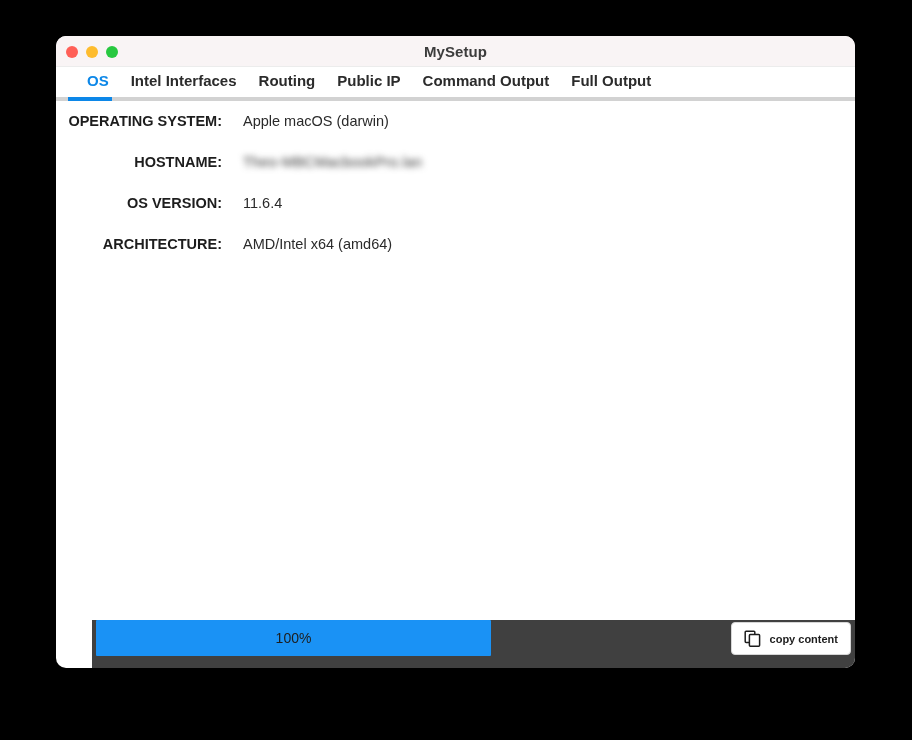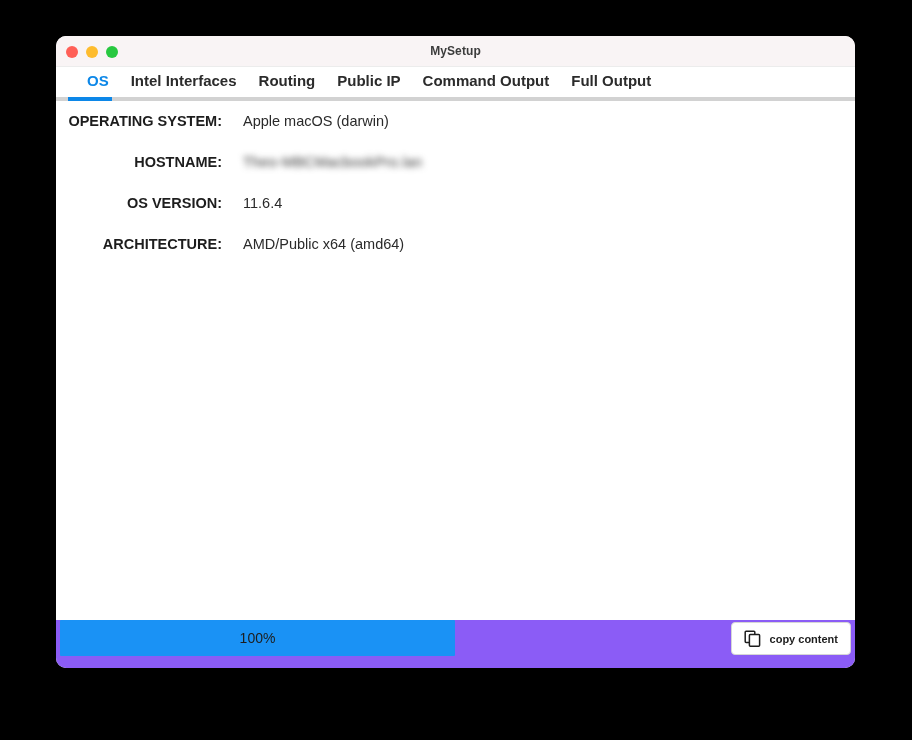--- a/index.html
+++ b/index.html
@@ -60,21 +60,21 @@
     border-radius: 50%;
     display: block;
   }
   .dot.close    { background: #ff5f57; }
   .dot.minimize { background: #febc2e; }
   .dot.zoom     { background: #28c840; }
 
   .window-title {
     width: 100%;
     text-align: center;
-    font-size: 12px;
+    font-size: 15px;
     font-weight: bold;
     color: #3c3c3c;
     letter-spacing: 0.1px;
     pointer-events: none;
   }
 
   
   .tabbar-wrap {
     position: relative;
     flex: 0 0 34px;
@@ -170,24 +170,25 @@
   }
   .note-label {
     font-weight: bold;
     color: #1d1d1d;
   }
   .note-text { margin-left: 4px; }
 
   .footer {
     flex: 0 0 48px;
     position: relative;
-    background: #8b5cf6;
+    background: #404040;
     display: flex;
     align-items: center;
     padding: 0 4px 6px 4px;
+    margin-left: 36px;
   }
 
   .progress {
     position: absolute;
     left: 4px;
     top: 0;
     width: 395px;
     height: 36px;
     background: #1a92f5;
     display: flex;
@@ -265,21 +266,21 @@
         </div>
       </div>
 
       <div class="info-row">
         <div class="info-label">OS VERSION:</div>
         <div class="info-value">11.6.4</div>
       </div>
 
       <div class="info-row">
         <div class="info-label">ARCHITECTURE:</div>
-        <div class="info-value">AMD/Public x64 (amd64)</div>
+        <div class="info-value">AMD/Intel x64 (amd64)</div>
       </div>
 
     </div>
 
     <div class="footer">
       <div class="progress" style="background: rgb(26, 146, 245);">
         <span class="progress-label">100%</span>
       </div>
 
       <div class="copy-btn">

